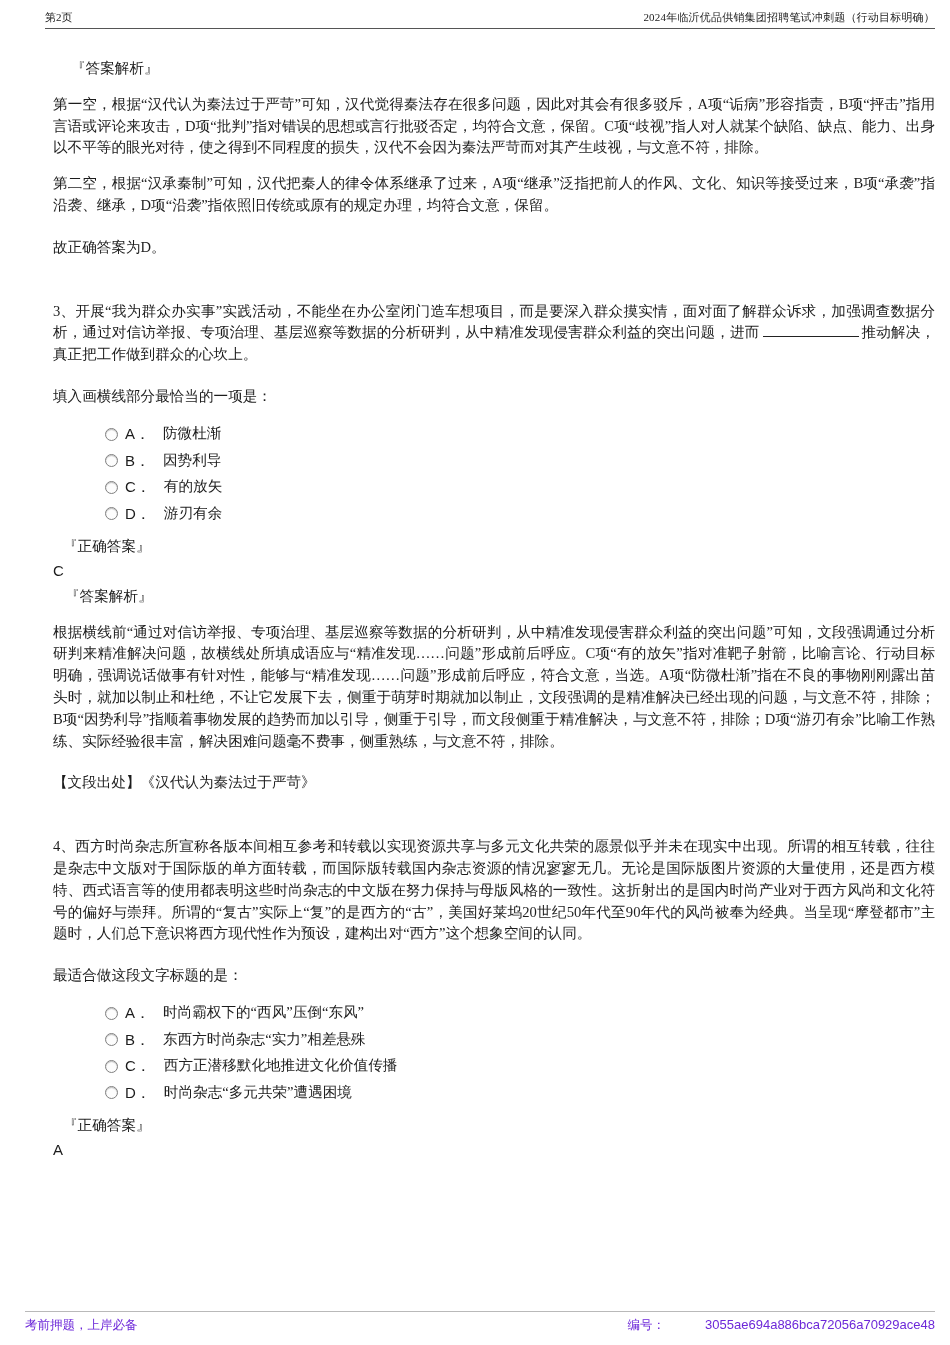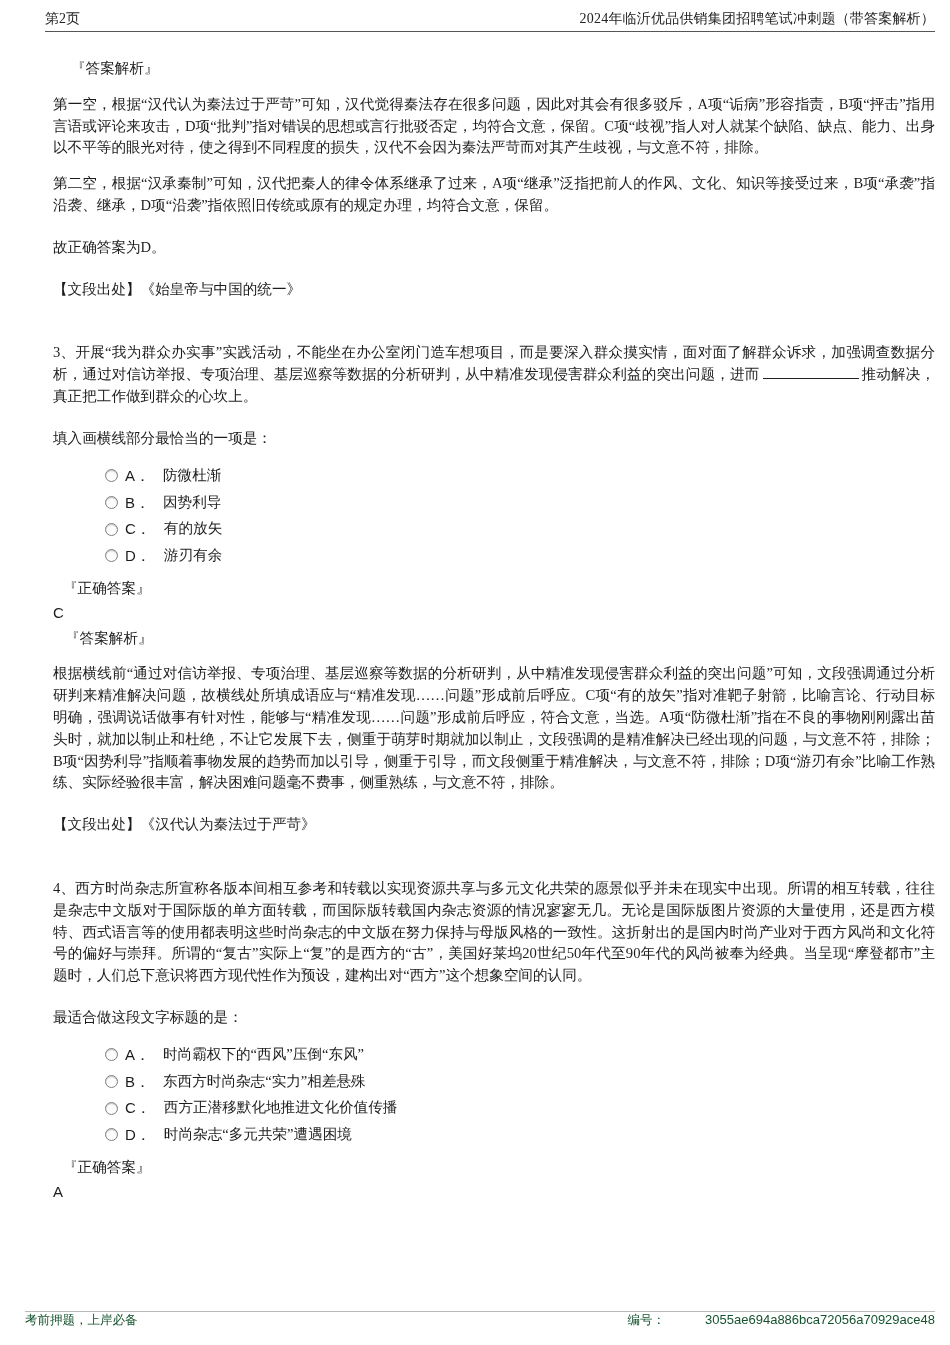--- a/index.html
+++ b/index.html
@@ -9,21 +9,21 @@
     background:#fff;
     color:#1c1c1c;
     font-family:"Liberation Serif","DejaVu Serif",serif;
     box-sizing:border-box;
     overflow:hidden;
   }
   
   .hdr{
     position:absolute;top:10px;left:45px;right:15px;
     display:flex;justify-content:space-between;align-items:flex-end;
-    font-size:14px;color:#222;
+    font-size:11px;color:#222;
     border-bottom:1px solid #555;
     padding-bottom:3px;
   }
   .hdr .title{letter-spacing:.2px;}
   
   .main{
     position:absolute;top:34px;left:45px;right:15px;
     font-size:14.6px;line-height:21.8px;
     text-align:justify;
     margin-left:8px;
@@ -67,42 +67,42 @@
   .blank{
     display:inline-block;
     width:96px;height:13px;
     border-bottom:1.3px solid #222;
     margin:0 2px 0 4px;
   }
   
   .ftr{
     position:absolute;left:25px;right:15px;top:1311px;
     border-top:1px solid #b9b9b9;
+    padding-top:5px;
     display:flex;justify-content:space-between;align-items:baseline;
-    font-size:12.5px;color:#14532d;
+    font-size:12.5px;color:#6d28d9;
   }
   .ftr .code{font-family:"Liberation Sans","DejaVu Sans",sans-serif;font-size:13px;margin-left:40px;}
 </style>
 </head>
 <body>
 
 <div class="page">
 
   <div class="hdr">
     <span>第2页</span>
-    <span class="title">2024年临沂优品供销集团招聘笔试冲刺题（带答案解析）</span>
+    <span class="title">2024年临沂优品供销集团招聘笔试冲刺题（行动目标明确）</span>
   </div>
 
   <div class="main">
 
     <p class="lbl-analysis">『答案解析』</p>
     <p class="para">第一空，根据“汉代认为秦法过于严苛”可知，汉代觉得秦法存在很多问题，因此对其会有很多驳斥，A项“诟病”形容指责，B项“抨击”指用言语或评论来攻击，D项“批判”指对错误的思想或言行批驳否定，均符合文意，保留。C项“歧视”指人对人就某个缺陷、缺点、能力、出身以不平等的眼光对待，使之得到不同程度的损失，汉代不会因为秦法严苛而对其产生歧视，与文意不符，排除。</p>
     <p class="para">第二空，根据“汉承秦制”可知，汉代把秦人的律令体系继承了过来，A项“继承”泛指把前人的作风、文化、知识等接受过来，B项“承袭”指沿袭、继承，D项“沿袭”指依照旧传统或原有的规定办理，均符合文意，保留。</p>
     <p class="concl">故正确答案为D。</p>
-    <p class="src">【文段出处】《始皇帝与中国的统一》</p>
 
     <p class="stem"><span>3、开展“我为群众办实事”实践活动，不能坐在办公室闭门造车想项目，而是要深入群众摸实情，面对面了解群众诉求，加强调查数据分析，通过对信访举报、专项治理、基层巡察等数据的分析研判，从中精准发现侵害群众利益的突出问题，进而</span><span class="blank"></span><span>推动解决，真正把工作做到群众的心坎上。</span></p>
     <p class="prompt">填入画横线部分最恰当的一项是：</p>
 
     <div class="options">
       <div class="opt">
         <span class="radio"></span>
         <span class="optletter">A．</span>
         <span class="opttext">防微杜渐</span>
       </div>

